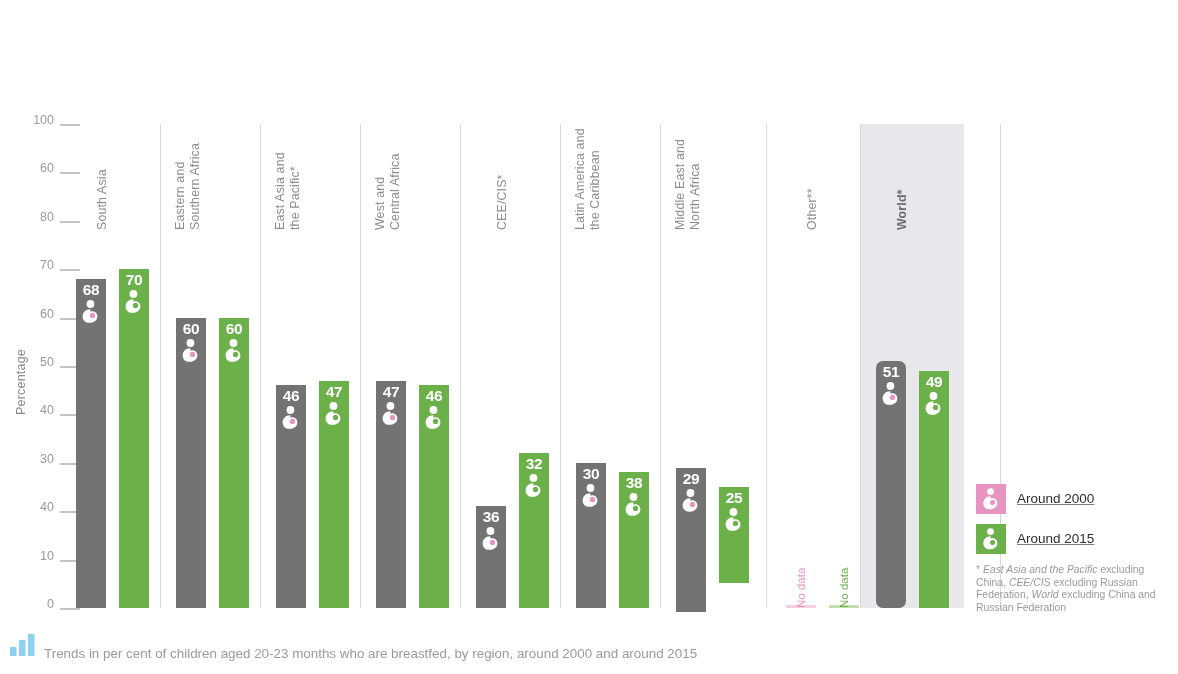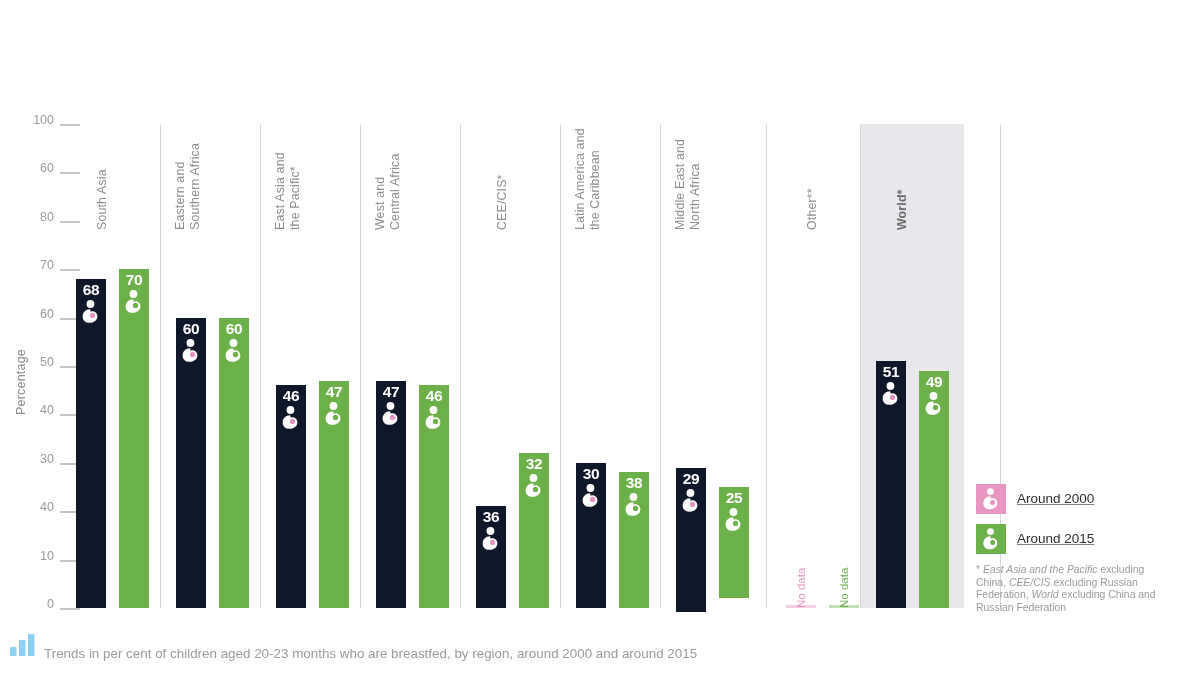--- a/index.html
+++ b/index.html
@@ -83,21 +83,21 @@
   .cat-label.bold {
     font-weight: bold;
     color: #6d6d6d;
   }
 
   
   .bar {
     position: absolute;
     bottom: 0;
   }
-  .bar.pink  { background: #0f172a; }
+  .bar.pink  { background: #737373; }
   .bar.green { background: #6cb04a; }
 
   .bar-value {
     position: absolute;
     top: 3px;
     left: 0;
     width: 100%;
     text-align: center;
     color: #ffffff;
     font-size: 15.5px;
@@ -386,33 +386,33 @@
           </svg></div>
       </div>
       <div class="bar pink" style="left: 676px; width: 30px; height: 144px; top: 467.64px;">
         <div class="bar-value">29</div>
         <div class="bar-icon"><svg width="26" height="26" viewBox="0 0 24 24">
             <circle cx="11.5" cy="4.6" r="3.6" fill="#ffffff"></circle>
             <path d="M11.3 9.4c-4.4 0-7 3.2-7 6.9 0 3.2 2.7 5.7 6.2 5.7 4.2 0 7.4-2.5 7.4-5.9 0-2.8-2.1-4.8-4.7-4.8-2 0-3.5 1.2-3.5 2.7 0 1.2 1 2.1 2.2 2.1 .95 0 1.65-.55 1.65-1.35 0-.55-.38-.95-.95-.95-.38 0-.66.19-.76.48" fill="#ffffff"></path>
             <circle cx="13.4" cy="15.2" r="2.4" fill="#e894c0"></circle>
           </svg></div>
       </div>
-      <div class="bar green" style="left: 719px; width: 30px; height: 111px; top: 487px;">
+      <div class="bar green" style="left: 719px; width: 30px; height: 96px; top: 487px;">
         <div class="bar-value">25</div>
         <div class="bar-icon"><svg width="26" height="26" viewBox="0 0 24 24">
             <circle cx="11.5" cy="4.6" r="3.6" fill="#ffffff"></circle>
             <path d="M11.3 9.4c-4.4 0-7 3.2-7 6.9 0 3.2 2.7 5.7 6.2 5.7 4.2 0 7.4-2.5 7.4-5.9 0-2.8-2.1-4.8-4.7-4.8-2 0-3.5 1.2-3.5 2.7 0 1.2 1 2.1 2.2 2.1 .95 0 1.65-.55 1.65-1.35 0-.55-.38-.95-.95-.95-.38 0-.66.19-.76.48" fill="#ffffff"></path>
             <circle cx="13.4" cy="15.2" r="2.4" fill="#6cb04a"></circle>
           </svg></div>
       </div>
       <div class="nodata-stub pink" style="left: 786px; width: 30px; top: 605px;"></div>
       <div class="nodata-text pink" style="left: 807px; top: 596px;">No data</div>
       <div class="nodata-stub green" style="left: 829px; width: 30px; top: 605px;"></div>
       <div class="nodata-text green" style="left: 850px; top: 596px;">No data</div>
-      <div class="bar pink" style="left: 876px; width: 30px; height: 246.84px; top: 361.16px;">
+      <div class="bar pink" style="left: 876px; width: 30px; height: 246.84px; top: 361.16px; border-radius: 7px;">
         <div class="bar-value">51</div>
         <div class="bar-icon"><svg width="26" height="26" viewBox="0 0 24 24">
             <circle cx="11.5" cy="4.6" r="3.6" fill="#ffffff"></circle>
             <path d="M11.3 9.4c-4.4 0-7 3.2-7 6.9 0 3.2 2.7 5.7 6.2 5.7 4.2 0 7.4-2.5 7.4-5.9 0-2.8-2.1-4.8-4.7-4.8-2 0-3.5 1.2-3.5 2.7 0 1.2 1 2.1 2.2 2.1 .95 0 1.65-.55 1.65-1.35 0-.55-.38-.95-.95-.95-.38 0-.66.19-.76.48" fill="#ffffff"></path>
             <circle cx="13.4" cy="15.2" r="2.4" fill="#e894c0"></circle>
           </svg></div>
       </div>
       <div class="bar green" style="left: 919px; width: 30px; height: 237.16px; top: 370.84px;">
         <div class="bar-value">49</div>
         <div class="bar-icon"><svg width="26" height="26" viewBox="0 0 24 24">

